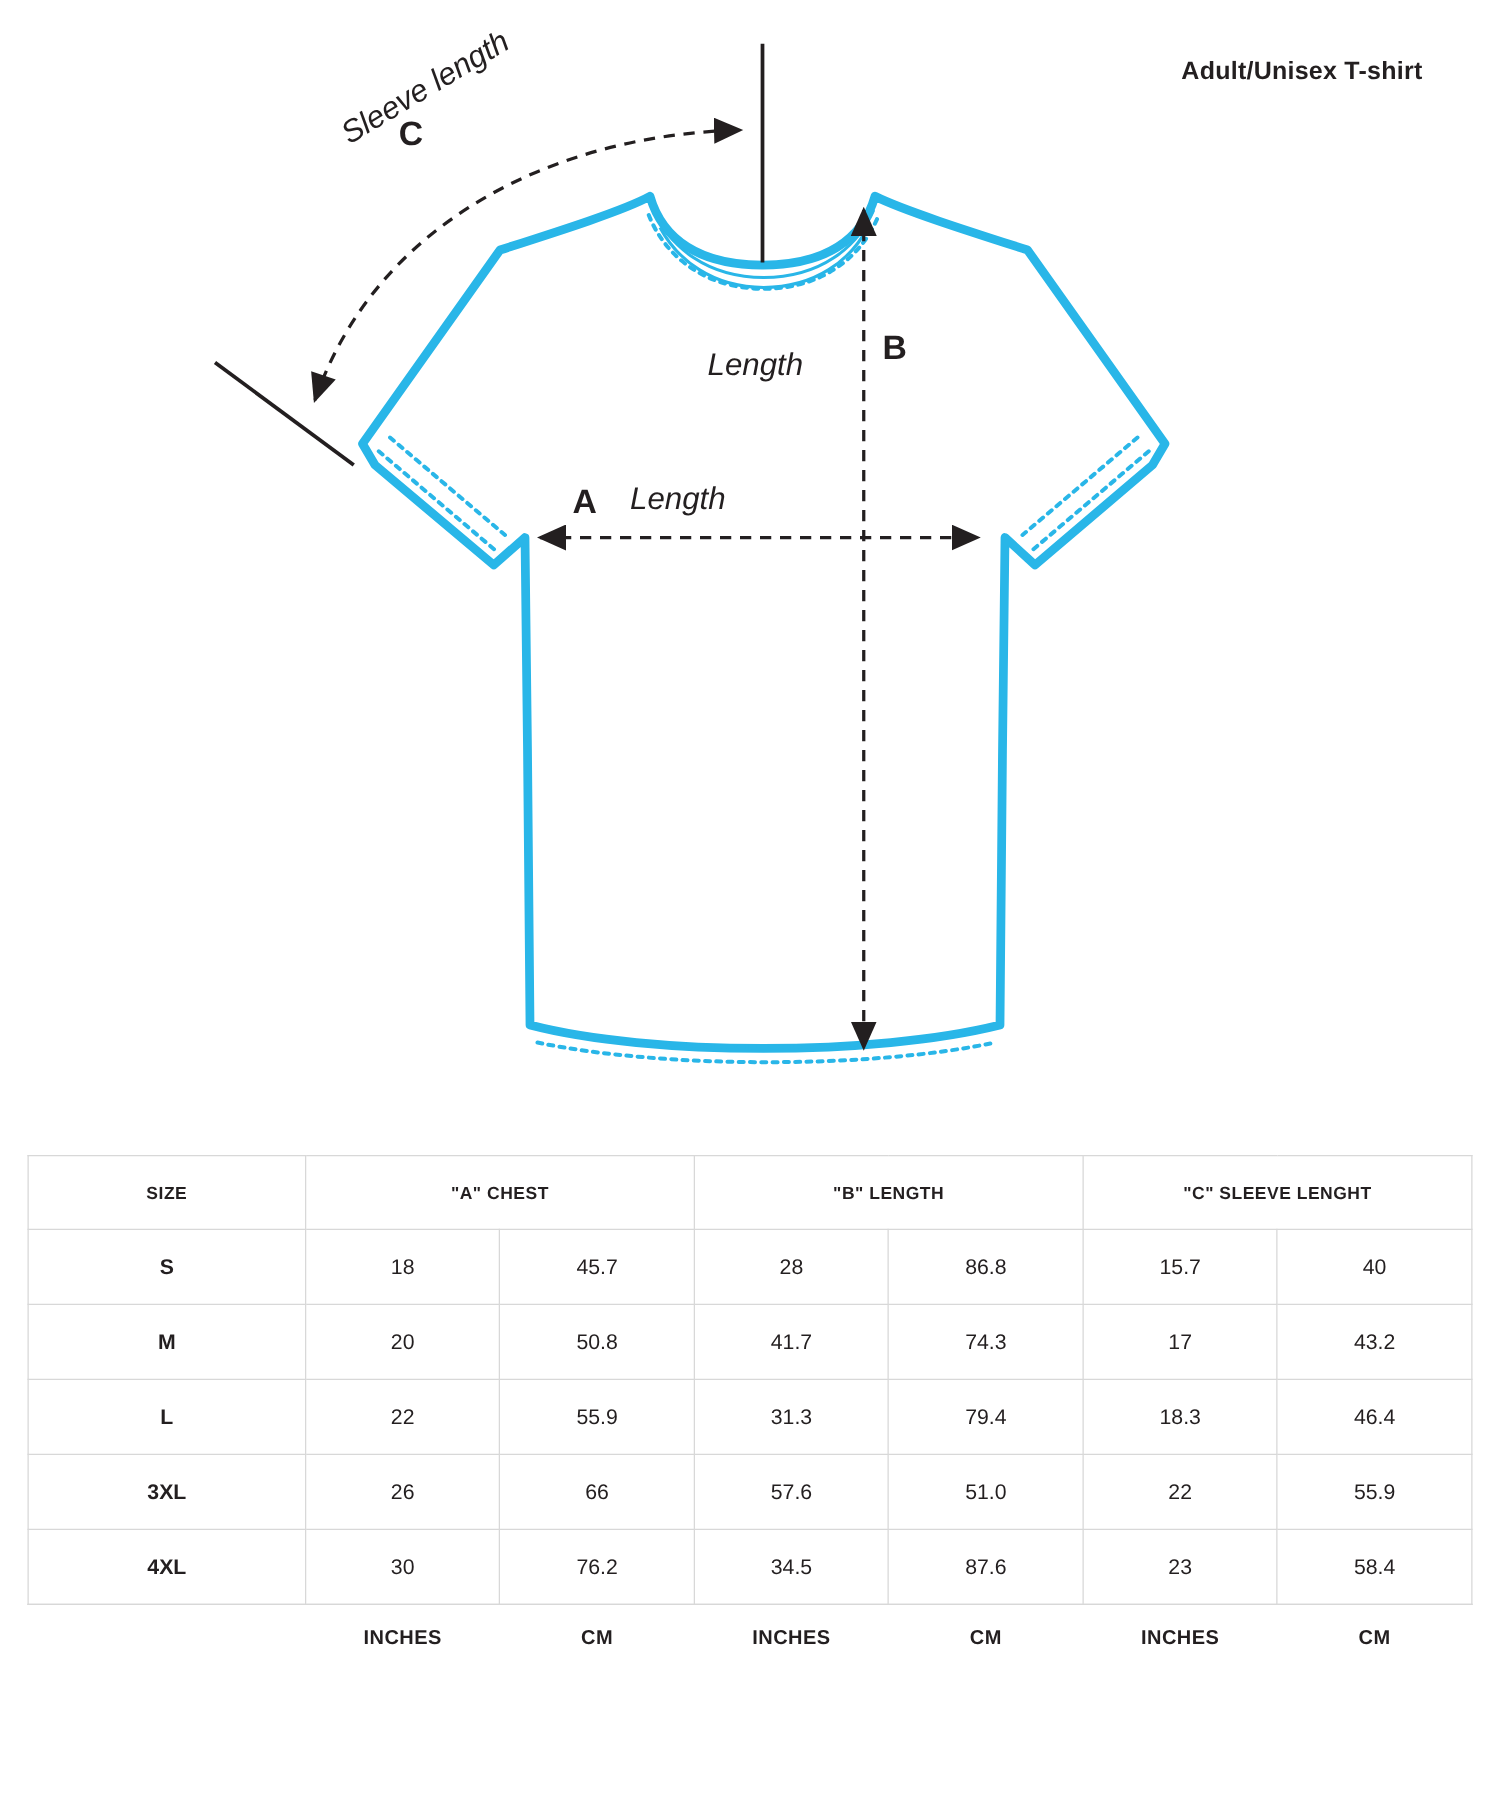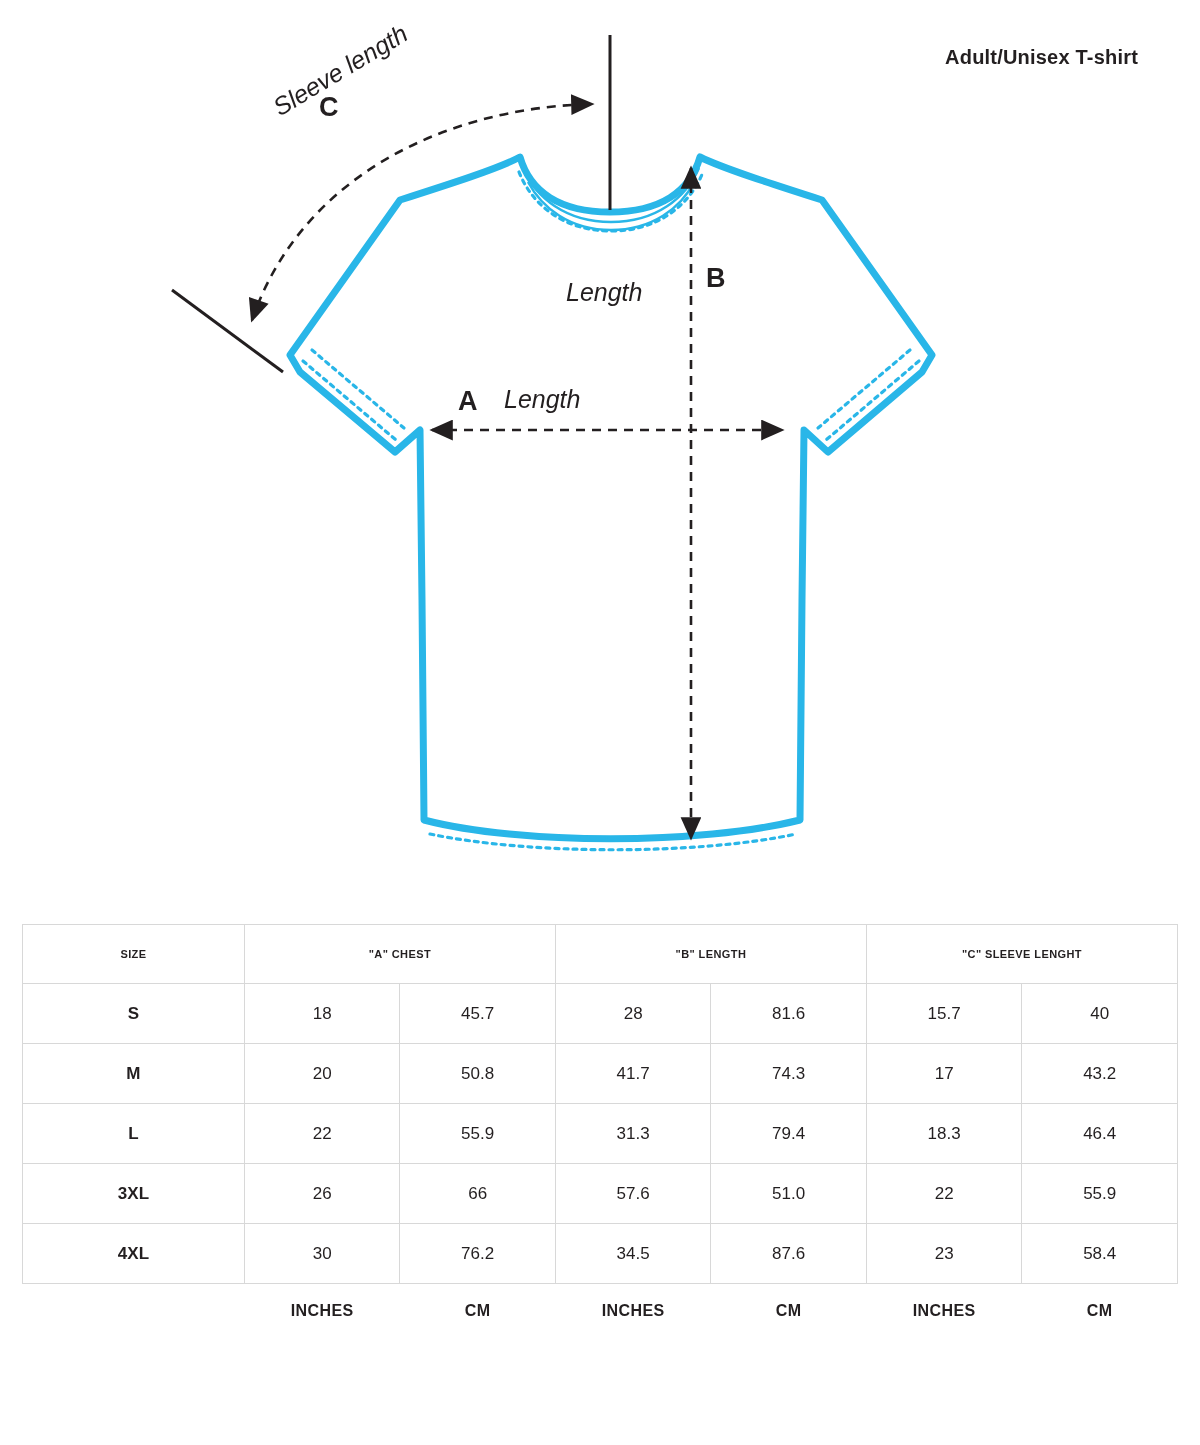--- a/index.html
+++ b/index.html
@@ -76,21 +76,21 @@
   .size-table td {
     border: 1px solid #d8d8d8;
     text-align: center;
     vertical-align: middle;
     font-weight: normal;
     color: #231f20;
   }
   .size-table thead th {
     height: 56px;
     font-weight: bold;
-    font-size: 11px;
+    font-size: 14px;
     letter-spacing: 0.4px;
   }
   .size-table tbody td {
     height: 57px;
   }
   .size-table tbody td.size-cell {
     font-weight: bold;
   }
   .size-table tfoot td {
     height: 46px;
@@ -198,21 +198,21 @@
         <th colspan="2">"B" LENGTH</th>
         <th colspan="2">"C" SLEEVE LENGHT</th>
       </tr>
     </thead>
     <tbody>
       <tr>
         <td class="size-cell">S</td>
         <td class="col-unit">18</td>
         <td class="col-unit">45.7</td>
         <td class="col-unit">28</td>
-        <td class="col-unit">81.6</td>
+        <td class="col-unit">86.8</td>
         <td class="col-unit-wide">15.7</td>
         <td class="col-unit-wide">40</td>
       </tr>
       <tr>
         <td class="size-cell">M</td>
         <td>20</td>
         <td>50.8</td>
         <td>41.7</td>
         <td>74.3</td>
         <td>17</td>

